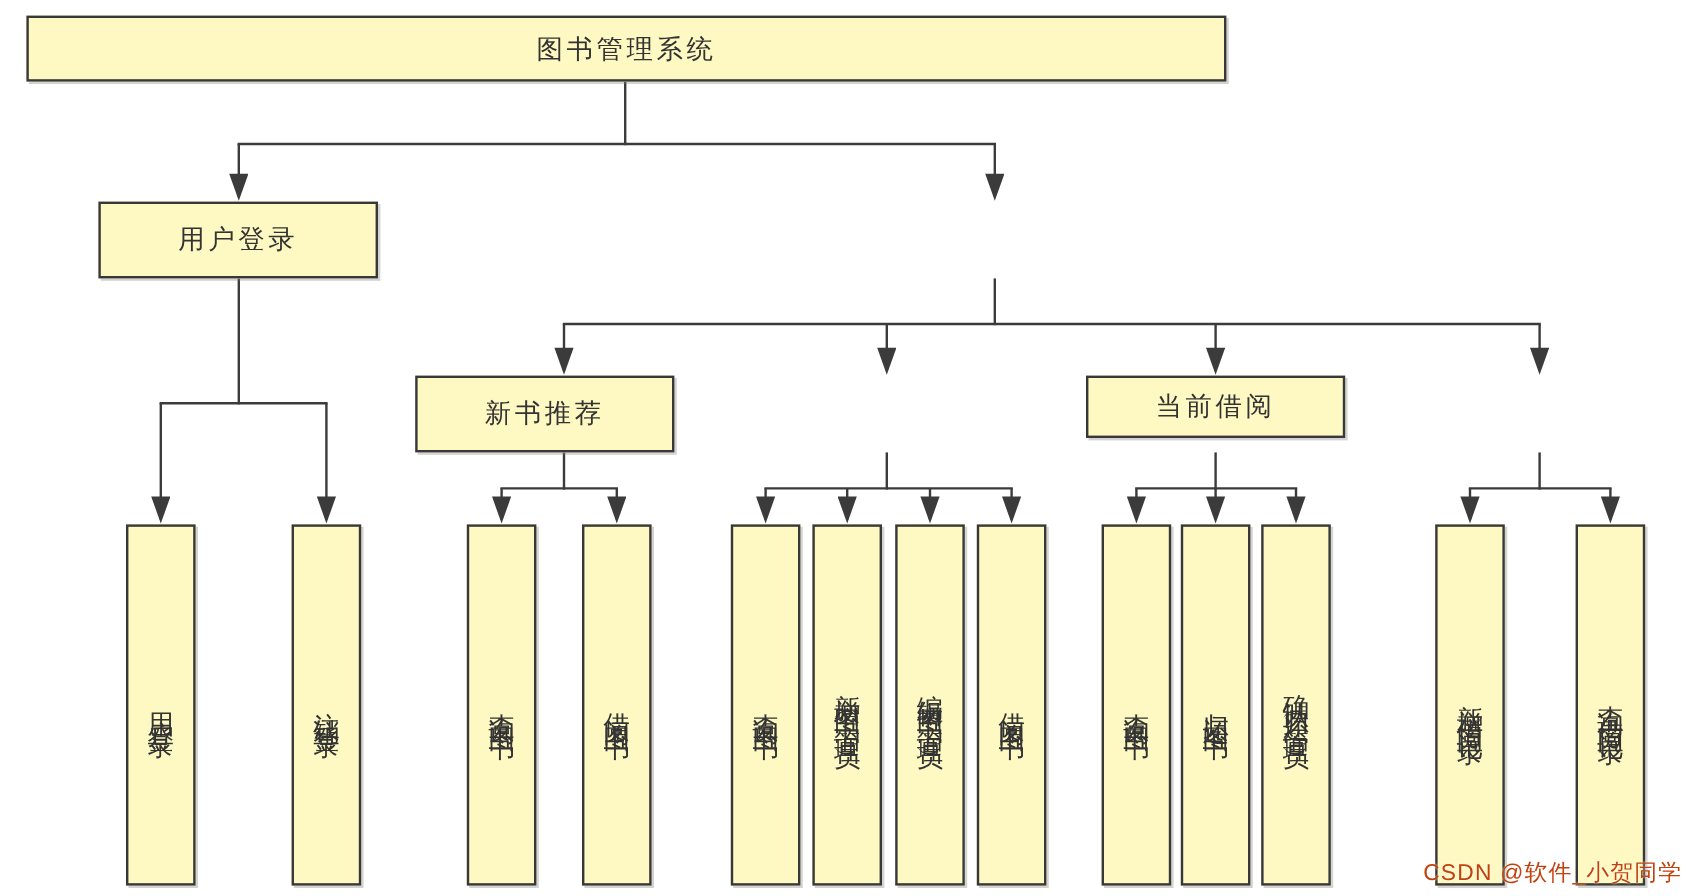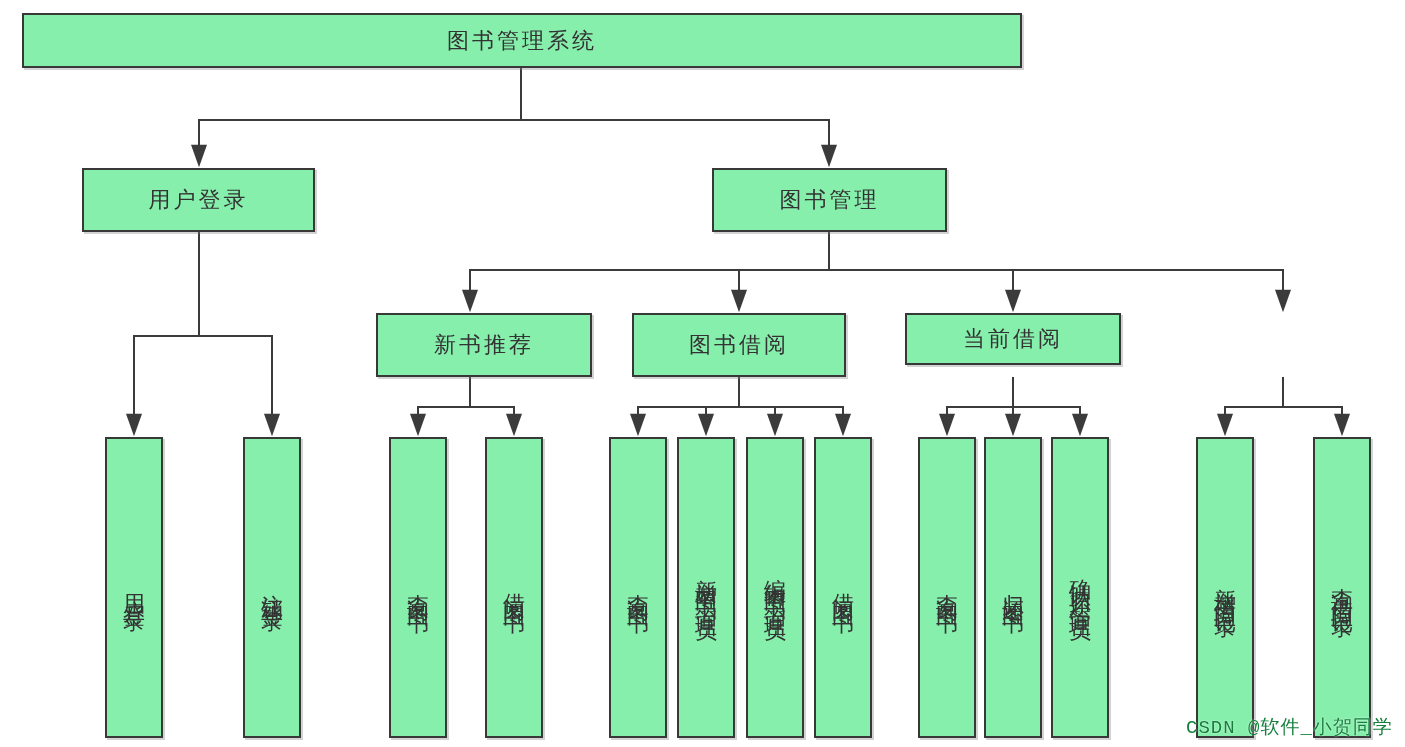--- a/index.html
+++ b/index.html
@@ -18,21 +18,21 @@
   .connectors {
     position: absolute;
     left: 0;
     top: 0;
     width: 1405px;
     height: 747px;
   }
   .node {
     position: absolute;
     box-sizing: border-box;
-    background: #86efac;
+    background: #fef9c3;
     border: 2px solid #383838;
     box-shadow: 2px 2px 0 rgba(130,130,130,0.35);
     display: flex;
     align-items: center;
     justify-content: center;
     color: #333333;
   }
   .hnode .label {
     font-size: 22px;
     letter-spacing: 3px;
@@ -44,25 +44,24 @@
     text-orientation: mixed;
     font-size: 22px;
     letter-spacing: 6px;
     line-height: 1;
   }
   .watermark {
     position: absolute;
     left: 1186px;
     top: 714px;
     font-size: 19px;
-    color: #15803d;
+    color: #c2410c;
     letter-spacing: 1px;
     white-space: nowrap;
     text-shadow: 0 0 2px rgba(255,255,255,0.9);
-    font-family: Liberation Mono, monospace;
   }
 </style>
 </head>
 <body>
 
 <div class="stage">
 
   <svg class="connectors" viewBox="0 0 1405 747" xmlns="http://www.w3.org/2000/svg">
     <defs>
       <marker id="ah" viewBox="0 0 14 10" refX="12" refY="5" markerWidth="24" markerHeight="16" orient="auto" markerUnits="userSpaceOnUse">
@@ -113,29 +112,23 @@
     </g>
   </svg>
 
   <div class="node hnode" style="left:22px;top:13px;width:1000px;height:55px">
     <span class="label">图书管理系统</span>
   </div>
 
   <div class="node hnode" style="left:82px;top:168px;width:233px;height:64px">
     <span class="label">用户登录</span>
   </div>
-  <div class="node hnode" style="left:712px;top:168px;width:235px;height:64px">
-    <span class="label">图书管理</span>
-  </div>
 
-  <div class="node hnode" style="left:376px;top:313px;width:216px;height:64px">
+  <div class="node hnode" style="left:346px;top:313px;width:216px;height:64px">
     <span class="label">新书推荐</span>
-  </div>
-  <div class="node hnode" style="left:632px;top:313px;width:214px;height:64px">
-    <span class="label">图书借阅</span>
   </div>
   <div class="node hnode" style="left:905px;top:313px;width:216px;height:52px">
     <span class="label">当前借阅</span>
   </div>
 
   <div class="node vnode" style="left:105px;top:437px;width:58px;height:301px">
     <span class="label">用户登录</span>
   </div>
   <div class="node vnode" style="left:243px;top:437px;width:58px;height:301px">
     <span class="label">注销登录</span>

